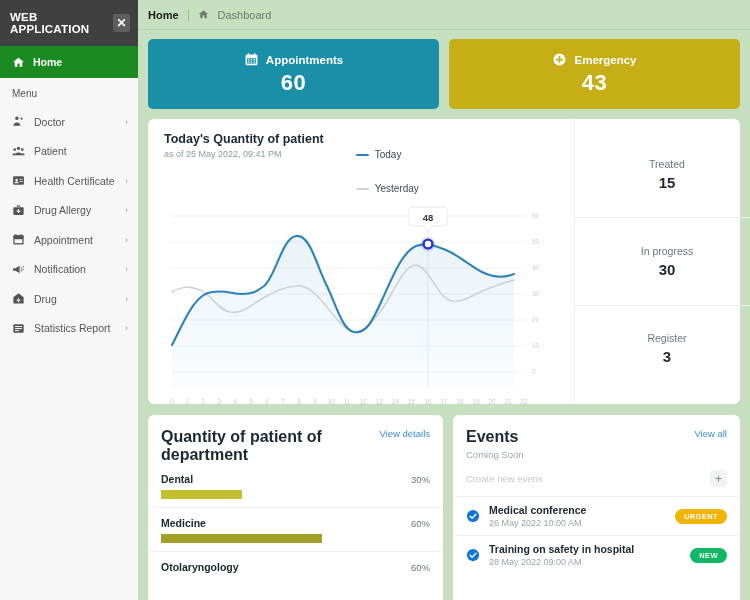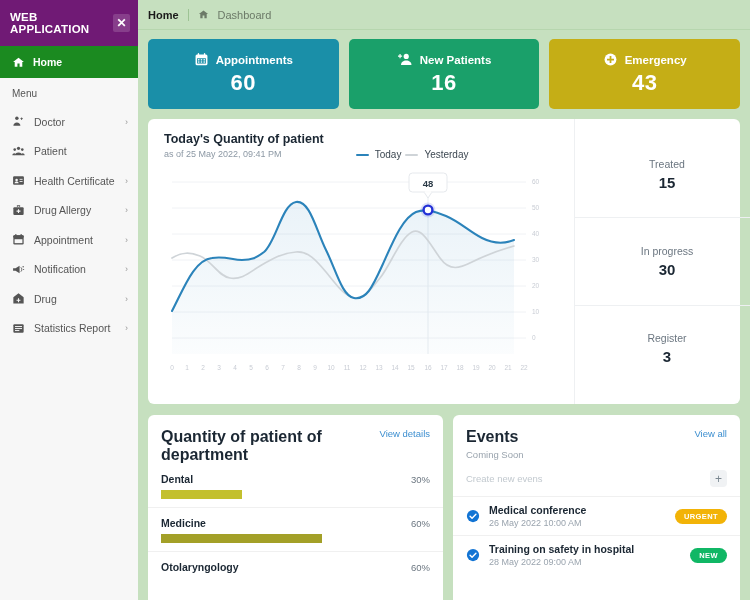--- a/index.html
+++ b/index.html
@@ -12,21 +12,21 @@
   .app { display: flex; width: 750px; height: 600px; }
 
   
   .sidebar {
     width: 138px; height: 600px;
     background: #f7f7f7;
     display: flex; flex-direction: column;
     flex: 0 0 138px;
   }
   .sb-title {
-    height: 46px; background: #701a75; color: #fff;
+    height: 46px; background: #404040; color: #fff;
     display: flex; align-items: center; padding: 0 8px 0 10px;
     font-size: 11.5px; font-weight: bold; letter-spacing: .2px;
     justify-content: space-between;
   }
   .sb-close {
     width: 18px; height: 18px; background: rgba(255,255,255,.16);
     border-radius: 2px; display: flex; align-items: center;
     justify-content: center; font-size: 12px; color: #fff;
   }
   .sb-home {
@@ -89,21 +89,21 @@
   .card-num { font-size: 22px; font-weight: bold; letter-spacing: .5px; }
 
   
   .panel { background: #fff; border-radius: 6px; }
   .chart-panel { margin-top: 10px; height: 285px; display: flex; }
   .chart-left { flex: 1; padding: 13px 0 0 16px; display: flex; flex-direction: column; }
   .chart-head { display: flex; align-items: flex-start; }
   .chart-titles { flex: 0 0 auto; }
   .chart-title { font-size: 12.5px; font-weight: bold; color: #1b2733; }
   .chart-sub { font-size: 9px; color: #8c98a4; margin-top: 3px; }
-  .legend { display: flex; gap: 4px; margin-left: 32px; margin-top: 17px; }
+  .legend { display: flex; gap: 23px; margin-left: 32px; margin-top: 17px; flex-direction: column; }
   .lg { display: flex; align-items: center; gap: 6px; font-size: 10px; color: #3d4852; }
   .lg-line { width: 13px; height: 2px; border-radius: 2px; }
   .plot { flex: 1; position: relative; margin-top: 8px; }
   .plot svg { display: block; }
 
   .chart-right {
     flex: 0 0 185px; border-left: 1px solid #eef0f2;
     display: flex; flex-direction: column; padding: 12px 0;
   }
   .stat-cell {
@@ -289,31 +289,20 @@
               <rect x="10.8" y="15" width="2.3" height="2.1" fill="#fff"></rect>
               <rect x="15.2" y="15" width="2.3" height="2.1" fill="#fff"></rect>
               <rect x="6" y="1.6" width="2.2" height="4.2" rx="1.1"></rect>
               <rect x="15.8" y="1.6" width="2.2" height="4.2" rx="1.1"></rect>
             </svg>
             <span>Appointments</span>
           </div>
           <div class="card-num">60</div>
         </div>
 
-        <div class="card" style="background:#1aa06a">
-          <div class="card-top">
-            <svg width="16" height="15" viewBox="0 0 26 24" fill="#fff">
-              <circle cx="15" cy="7" r="4.2"></circle>
-              <path d="M6.5 21c0-4.5 3.8-7.2 8.5-7.2s8.5 2.7 8.5 7.2z"></path>
-              <path d="M4 3.2h1.9v2.4H8.3v1.9H5.9V9.9H4V7.5H1.6V5.6H4z"></path>
-            </svg>
-            <span>New Patients</span>
-          </div>
-          <div class="card-num">16</div>
-        </div>
 
 
         <div class="card" style="background:#c5ae16">
           <div class="card-top">
             <svg width="15" height="15" viewBox="0 0 24 24" fill="#fff">
               <circle cx="12" cy="12" r="9.5"></circle>
               <path d="M10.6 6.4h2.8v4.2h4.2v2.8h-4.2v4.2h-2.8v-4.2H6.4v-2.8h4.2z" fill="#c5ae16"></path>
             </svg>
             <span>Emergency</span>
           </div>

